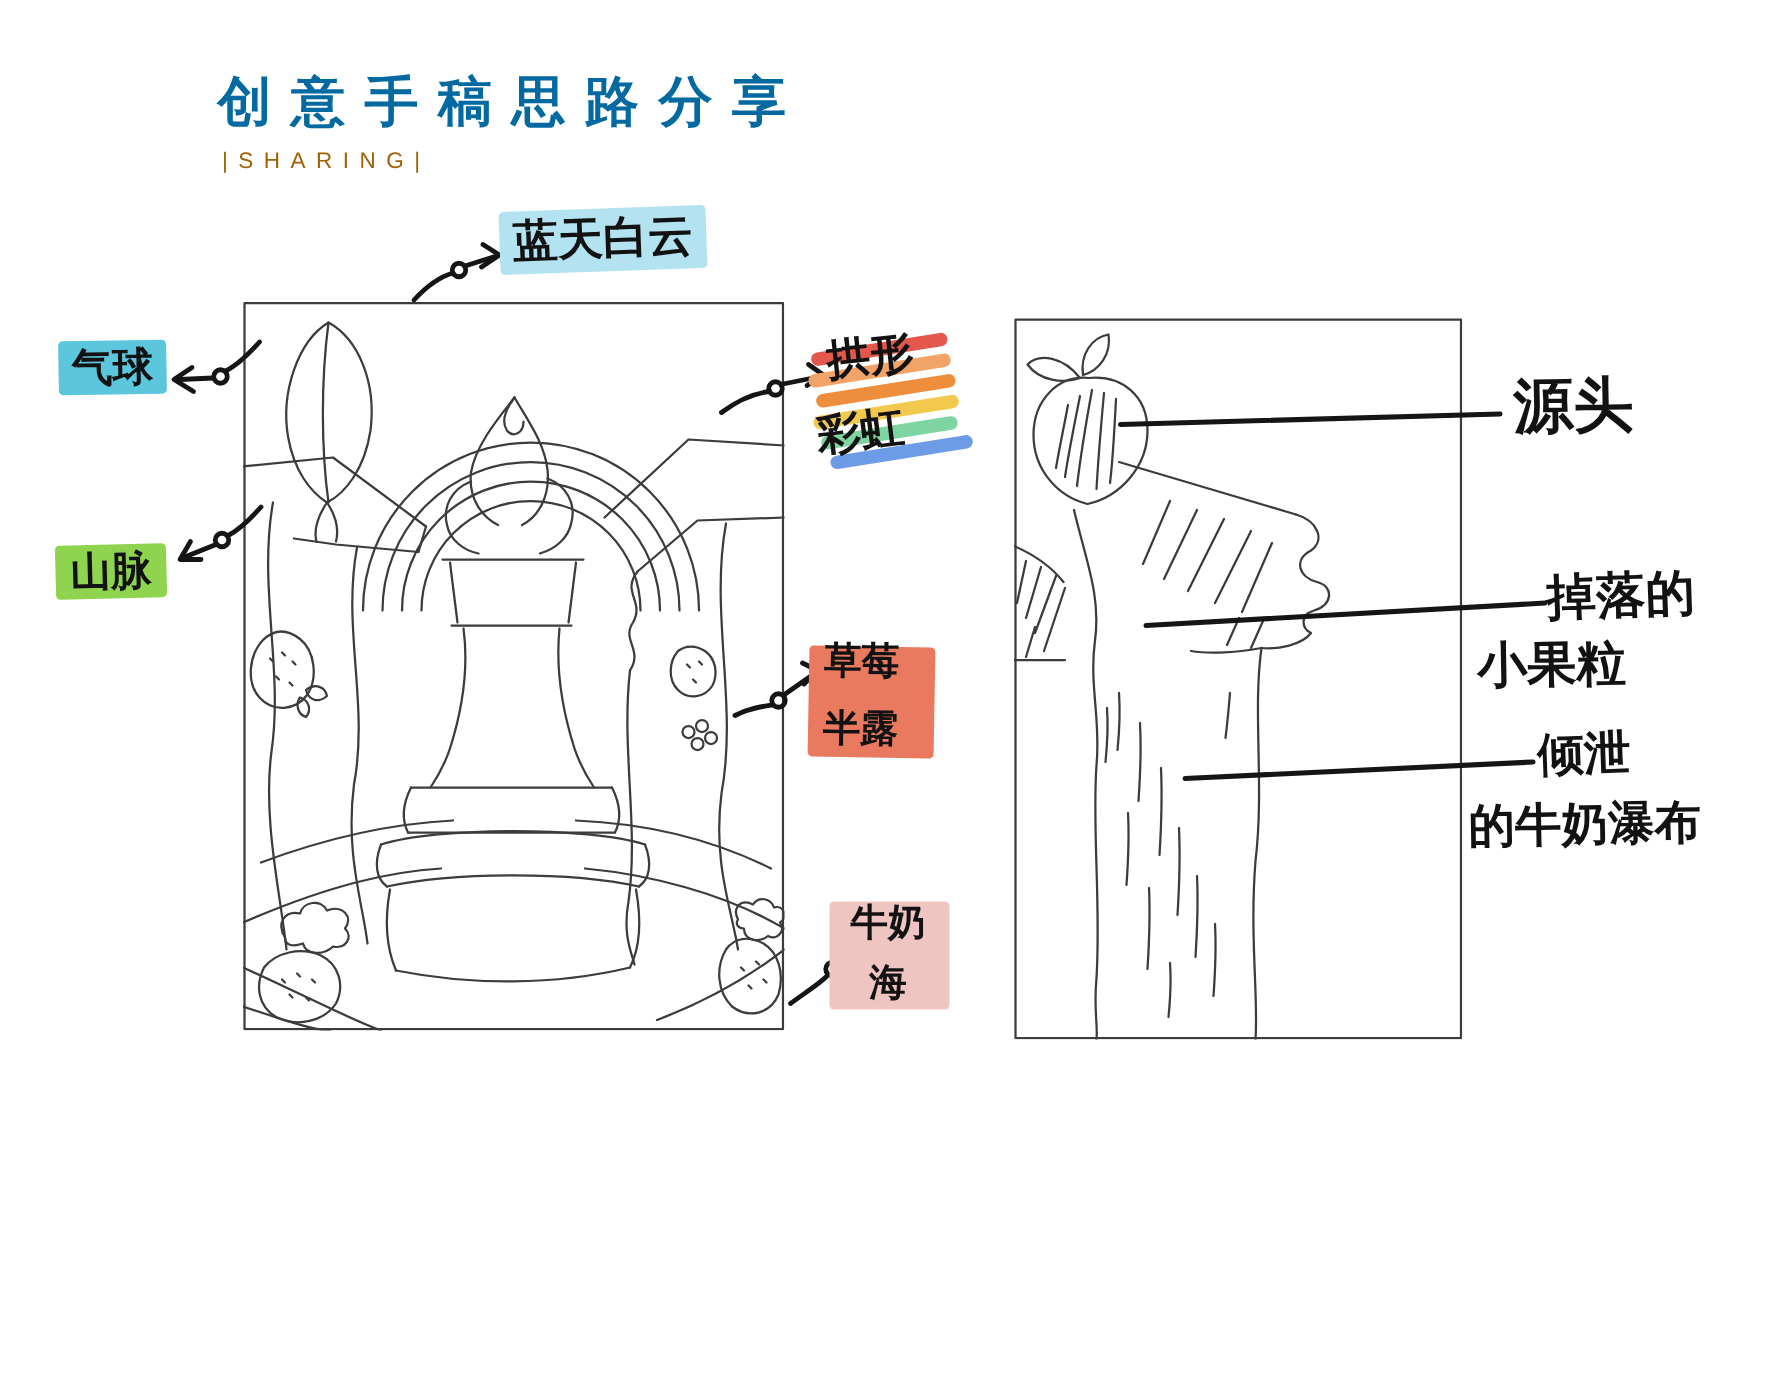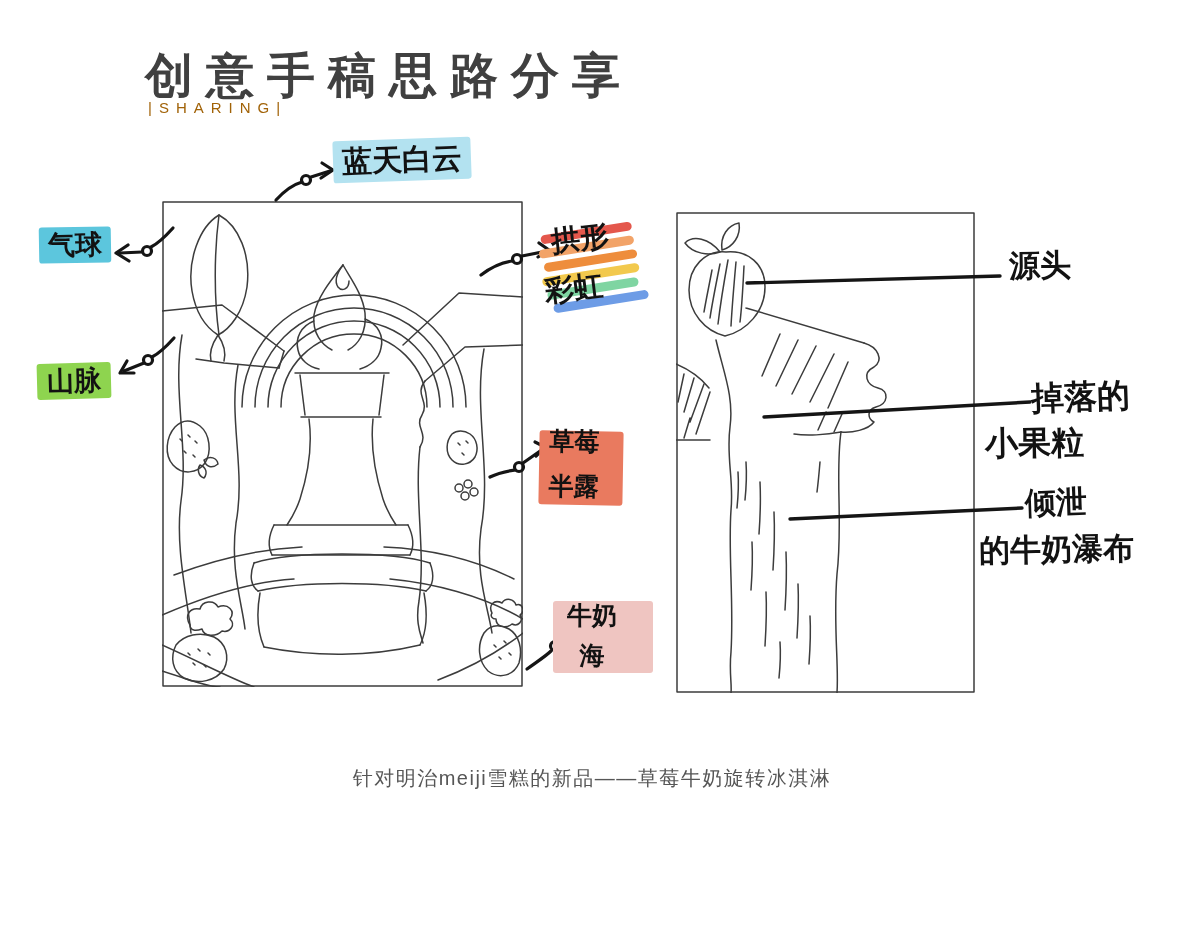--- a/index.html
+++ b/index.html
@@ -2,22 +2,22 @@
 <html><head>
 <meta charset="utf-8">
 <style>
   html,body{margin:0;padding:0;background:#ffffff;}
   #canvas{
     position:relative;width:1184px;height:931px;background:#ffffff;
     font-family:"Liberation Sans", sans-serif;overflow:hidden;
   }
   
   .page-title{
-    position:absolute;left:145px;top:44px;font-size:48px;font-weight:bold;
-    color:#404040;letter-spacing:13px;white-space:nowrap;
+    position:absolute;left:145px;top:44px;font-size:36px;font-weight:bold;
+    color:#0369a1;letter-spacing:13px;white-space:nowrap;
   }
   .page-subtitle{
     position:absolute;left:148px;top:99px;font-size:15px;color:#a16207;
     letter-spacing:7px;white-space:nowrap;
   }
   
   .sketch{position:absolute;}
   .sketch path,.sketch line,.sketch rect,.sketch circle,.sketch ellipse{
     fill:none;stroke:#3c3c3c;stroke-width:1.5;stroke-linecap:round;stroke-linejoin:round;
   }
@@ -30,28 +30,28 @@
   .sky-label{left:333px;top:139px;font-size:30px;padding:5px 9px;transform:rotate(-2deg);}
   .balloon-label{left:39px;top:227px;font-size:27px;padding:4px 9px;transform:rotate(-1deg);}
   .mountain-label{left:37px;top:363px;font-size:27px;padding:4px 10px;transform:rotate(-1.5deg);}
   .rainbow-block{position:absolute;left:541px;top:228px;width:102px;height:96px;transform:rotate(-9deg);}
   .rainbow-stripe{height:9px;margin-bottom:5px;border-radius:5px;}
   .rainbow-text1{position:absolute;left:16px;top:-6px;font-size:29px;transform:rotate(3deg);}
   .rainbow-text2{position:absolute;left:2px;top:42px;font-size:29px;transform:rotate(2deg);}
   .strawberry-label{left:539px;top:431px;width:84px;height:74px;position:absolute;transform:rotate(1deg);}
   .strawberry-label .txt{position:absolute;left:10px;top:-12px;font-size:25px;font-weight:700;
      color:#121212;text-align:center;line-height:45px;}
-  .milk-label{left:553px;top:601px;width:100px;height:72px;position:absolute;}
+  .milk-label{left:553px;top:601px;width:80px;height:72px;position:absolute;}
   .milk-label .txt{position:absolute;left:14px;top:-6px;font-size:25px;font-weight:700;
      color:#121212;text-align:center;line-height:40px;}
   .closeup-title{position:absolute;left:726px;top:148px;width:208px;height:42px;}
   .closeup-title .band{position:absolute;left:0;top:12px;width:206px;height:34px;border-radius:2px;}
   .closeup-title .txt{position:absolute;left:4px;top:-10px;font-size:35px;font-weight:700;
      color:#121212;transform:rotate(-1deg);white-space:nowrap;}
-  .source-label{left:1009px;top:250px;font-size:31px;transform:rotate(-1deg);}
+  .source-label{left:1009px;top:250px;font-size:40px;transform:rotate(-1deg);}
   .fruit-l1{left:1031px;top:380px;font-size:33px;transform:rotate(-2deg);}
   .fruit-l2{left:985px;top:426px;font-size:33px;transform:rotate(-1deg);}
   .water-l1{left:1025px;top:487px;font-size:31px;transform:rotate(-2deg);}
   .water-l2{left:979px;top:534px;font-size:31px;transform:rotate(-1deg);}
   
   #overlay{position:absolute;left:0;top:0;pointer-events:none;}
   #overlay path,#overlay circle,#overlay line{
     fill:none;stroke:#151515;stroke-width:3.2;stroke-linecap:round;stroke-linejoin:round;
   }
   #overlay .leader{stroke-width:3.4;}
@@ -275,16 +275,15 @@
   </div>
 
 
   <div class="hand source-label">源头</div>
   <div class="hand fruit-l1">掉落的</div>
   <div class="hand fruit-l2">小果粒</div>
   <div class="hand water-l1">倾泄</div>
   <div class="hand water-l2">的牛奶瀑布</div>
 
   <div class="description">
-    <p>针对明治meiji雪糕的新品——草莓牛奶旋转冰淇淋</p>
   </div>
 
 </div>
 
 </body></html>

